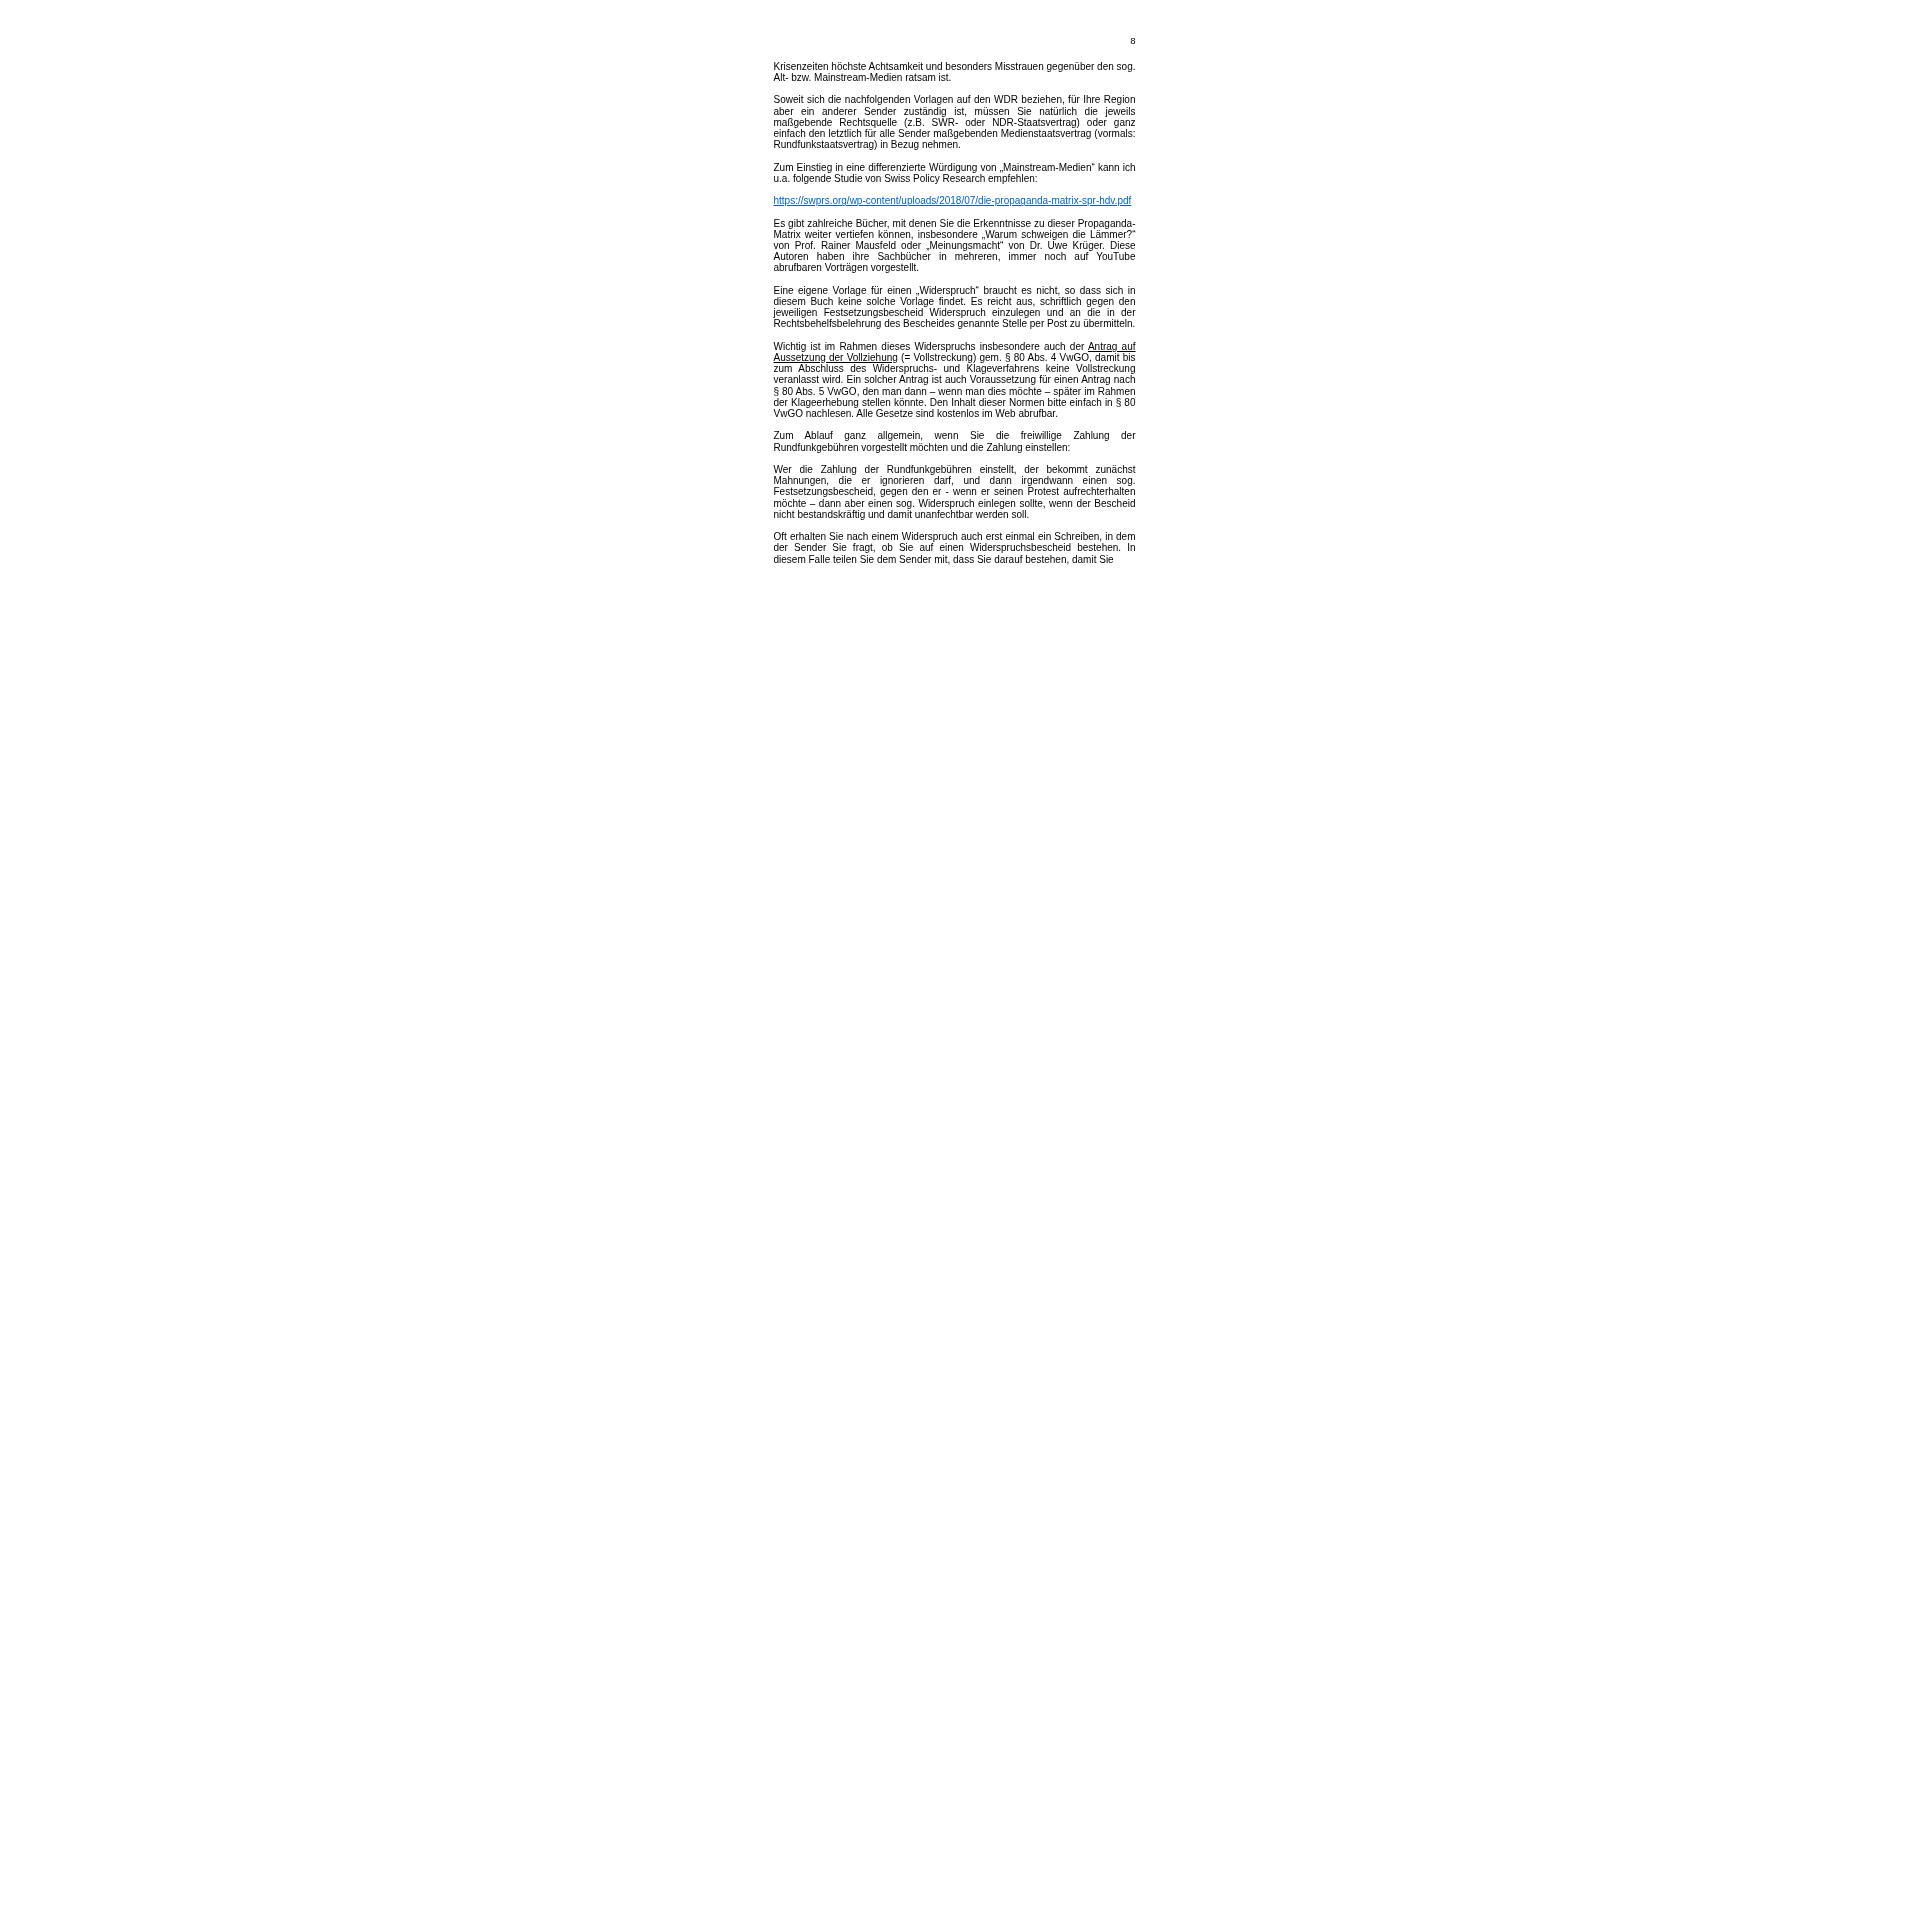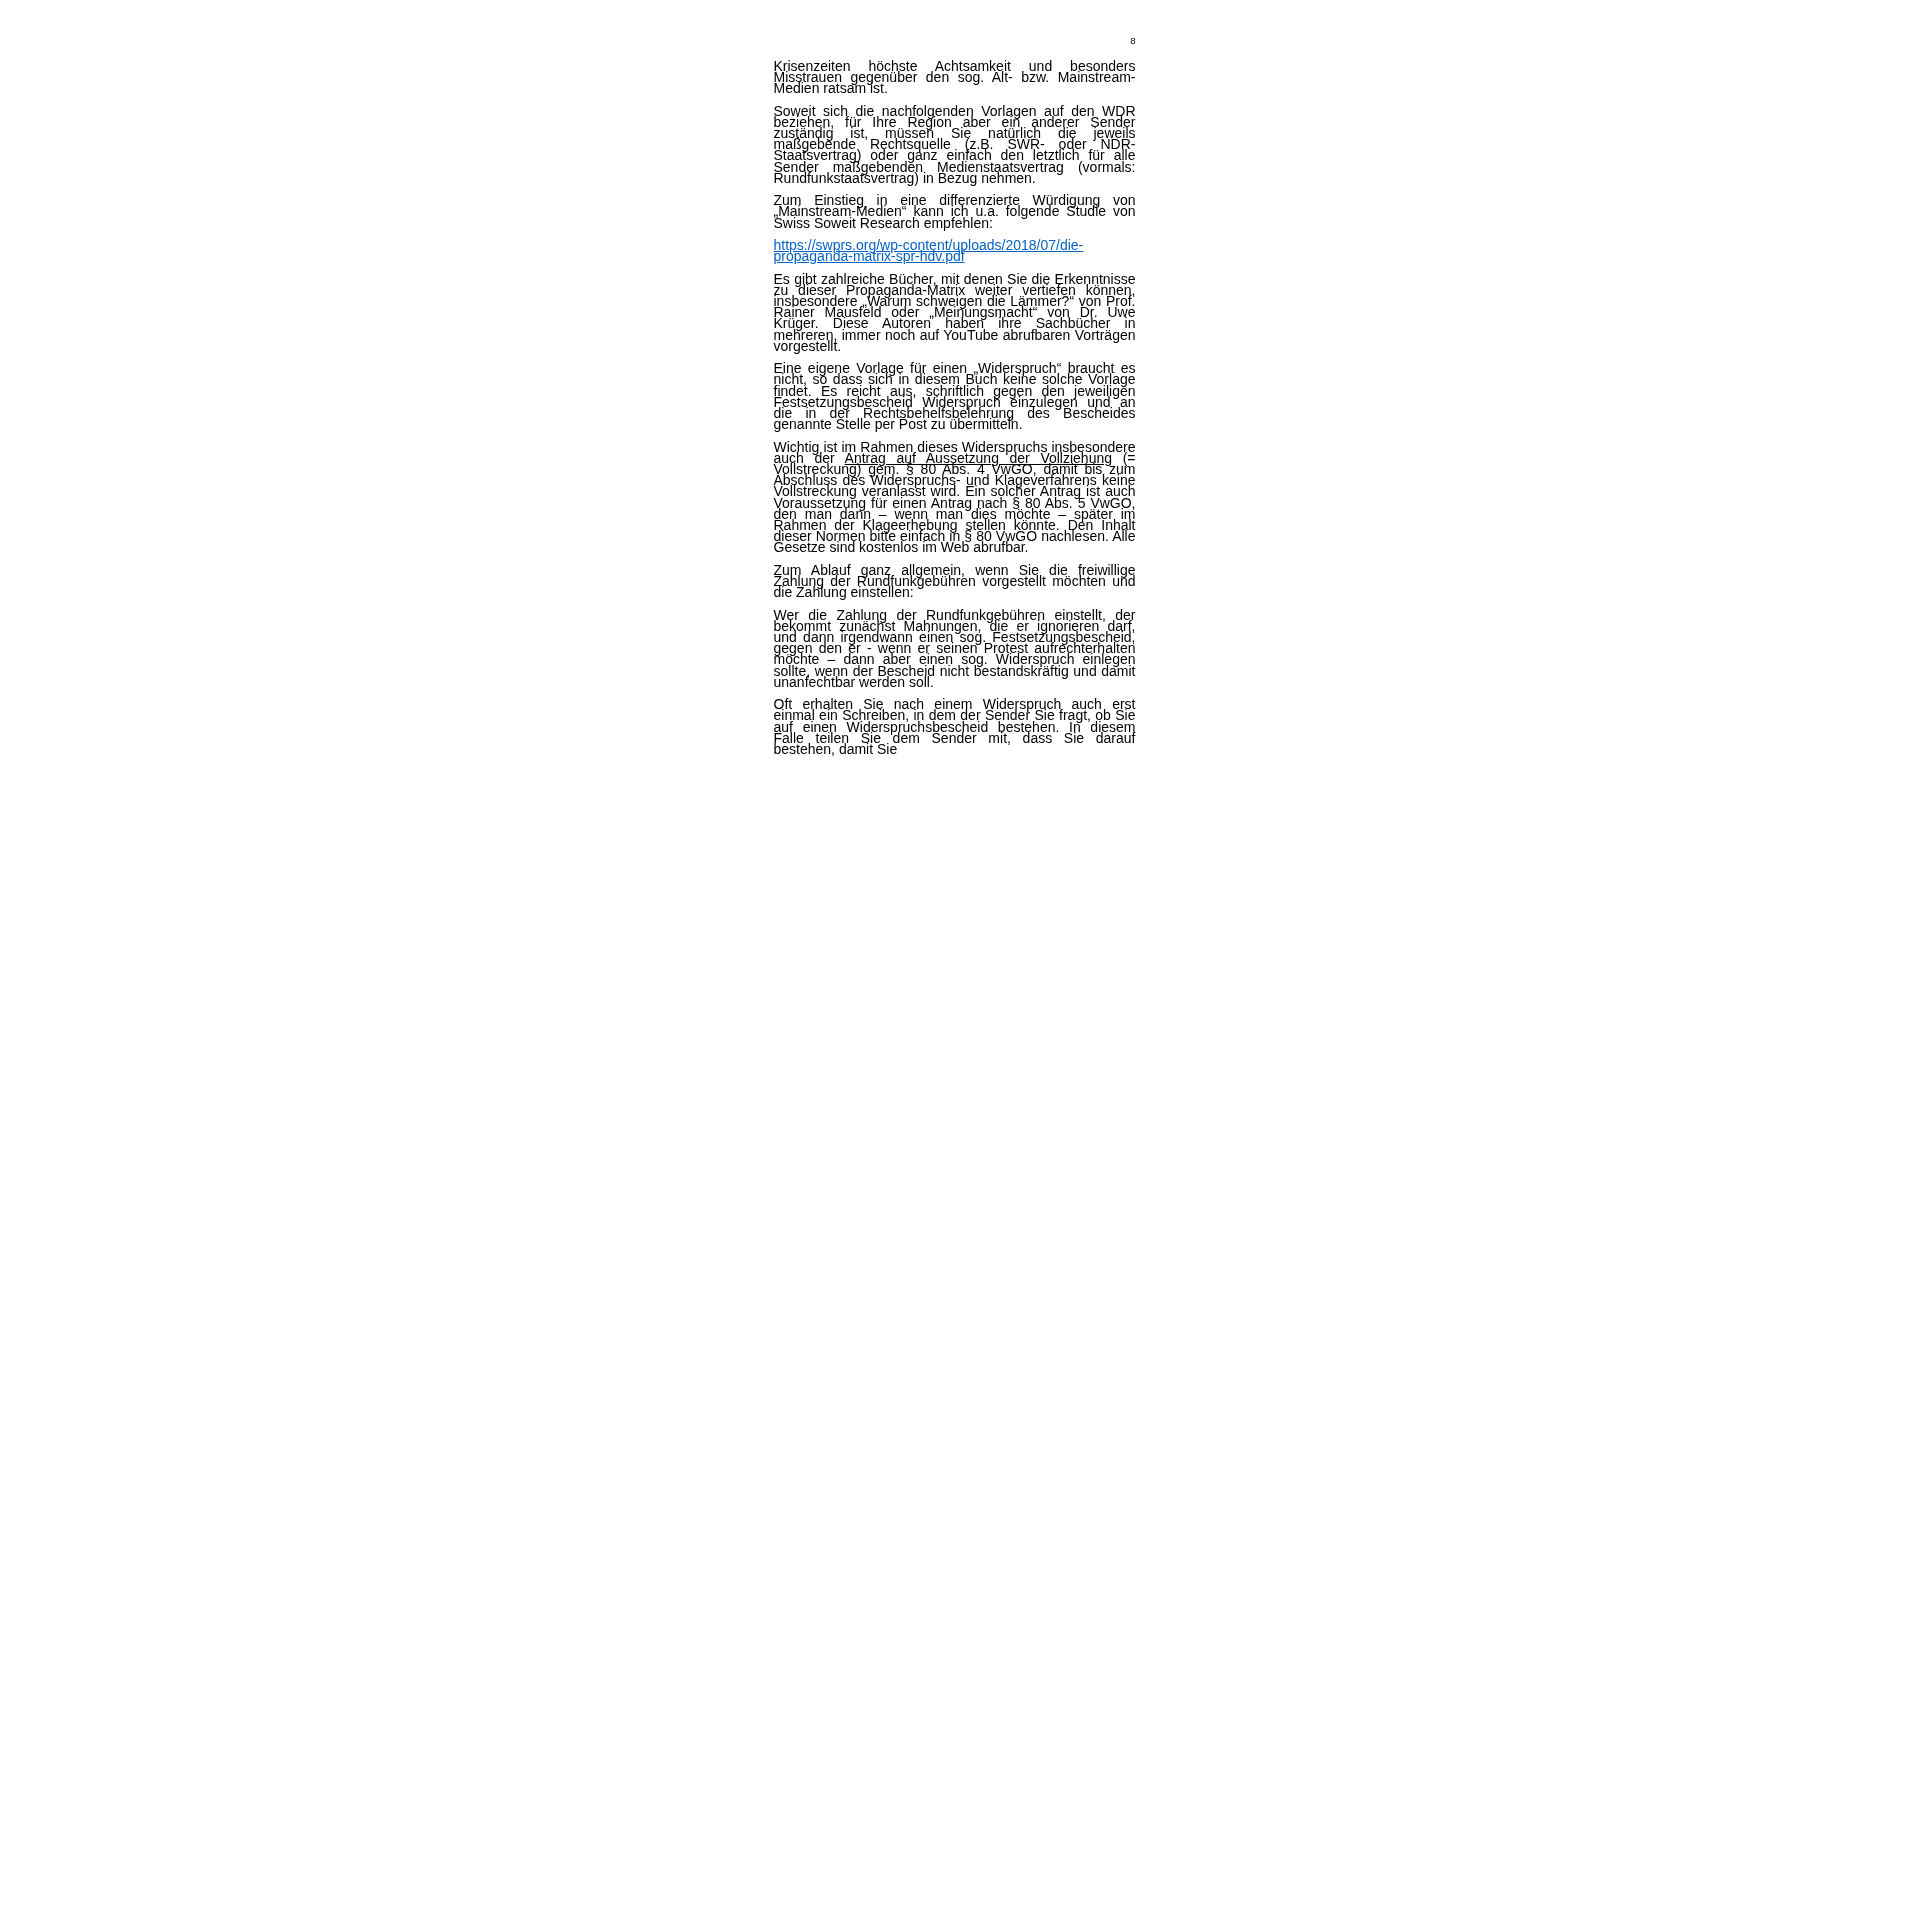--- a/index.html
+++ b/index.html
@@ -16,21 +16,21 @@
     padding: 35px 58px 23px 58px;
     position: relative;
   }
   .page-number {
     text-align: right;
     font-size: 9.6px;
     line-height: 11.2px;
     margin-bottom: 14.6px;
   }
   .para {
-    font-size: 14px;
+    font-size: 10px;
     line-height: 11.2px;
     text-align: justify;
     margin-bottom: 11.2px;
   }
   .para:last-child { margin-bottom: 16px; }
   .b { font-weight: normal; }
   .u { text-decoration: underline; }
   .link {
     color: var(--link_color, #0563C1);
     overflow-wrap: anywhere;
@@ -42,21 +42,21 @@
 <body>
 
 <div class="page">
 
   <div class="page-number">8</div>
 
   <p class="para"><span>Krisenzeiten höchste Achtsamkeit und besonders Misstrauen gegenüber den sog. Alt- bzw. Mainstream-Medien ratsam ist.</span></p>
 
   <p class="para"><span>Soweit sich die nachfolgenden Vorlagen auf den WDR beziehen, für Ihre Region aber ein anderer Sender zuständig ist, müssen Sie natürlich die jeweils maßgebende Rechtsquelle (z.B. SWR- oder NDR-Staatsvertrag) oder ganz einfach den letztlich für alle Sender maßgebenden Medienstaatsvertrag (vormals: Rundfunkstaatsvertrag) in Bezug nehmen.</span></p>
 
-  <p class="para"><span class="b">Zum Einstieg</span><span> in eine differenzierte Würdigung von „Mainstream-Medien“ kann ich u.a. folgende Studie von Swiss Soweit Research empfehlen:</span></p>
+  <p class="para"><span class="b">Zum Einstieg</span><span> in eine differenzierte Würdigung von „Mainstream-Medien“ kann ich u.a. folgende Studie von Swiss Policy Research empfehlen:</span></p>
 
   <p class="para"><a class="link" href="#">https://swprs.org/wp-content/uploads/2018/07/die-propaganda-matrix-spr-hdv.pdf</a></p>
 
   <p class="para"><span>Es gibt zahlreiche Bücher, mit denen Sie die Erkenntnisse zu dieser Propaganda-Matrix weiter vertiefen können, insbesondere „</span><span class="b">Warum schweigen die Lämmer?</span><span>“ von Prof. Rainer Mausfeld oder „</span><span class="b">Meinungsmacht</span><span>“ von Dr. Uwe Krüger. Diese Autoren haben ihre Sachbücher in mehreren, immer noch auf YouTube abrufbaren Vorträgen vorgestellt.</span></p>
 
   <p class="para"><span>Eine eigene Vorlage für einen „Widerspruch“ braucht es nicht, so dass sich in diesem Buch keine solche Vorlage findet. Es reicht aus, schriftlich gegen den jeweiligen Festsetzungsbescheid Widerspruch einzulegen und an die in der Rechtsbehelfsbelehrung des Bescheides genannte Stelle per Post zu übermitteln.</span></p>
 
   <p class="para"><span class="b">Wichtig ist im Rahmen dieses Widerspruchs insbesondere auch der </span><span class="b u">Antrag auf Aussetzung der Vollziehung</span><span class="b"> (= Vollstreckung) gem. § 80 Abs. 4 VwGO</span><span>, damit bis zum Abschluss des Widerspruchs- und Klageverfahrens keine Vollstreckung veranlasst wird. </span><span class="b">Ein solcher Antrag ist auch Voraussetzung für einen Antrag nach § 80 Abs. 5 VwGO</span><span>, den man dann – wenn man dies möchte – später im Rahmen der Klageerhebung stellen könnte. Den Inhalt dieser Normen bitte einfach in § 80 VwGO nachlesen. Alle Gesetze sind kostenlos im Web abrufbar.</span></p>
 
   <p class="para"><span class="b">Zum Ablauf ganz allgemein, wenn Sie die freiwillige Zahlung der Rundfunkgebühren vorgestellt möchten und die Zahlung einstellen:</span></p>

